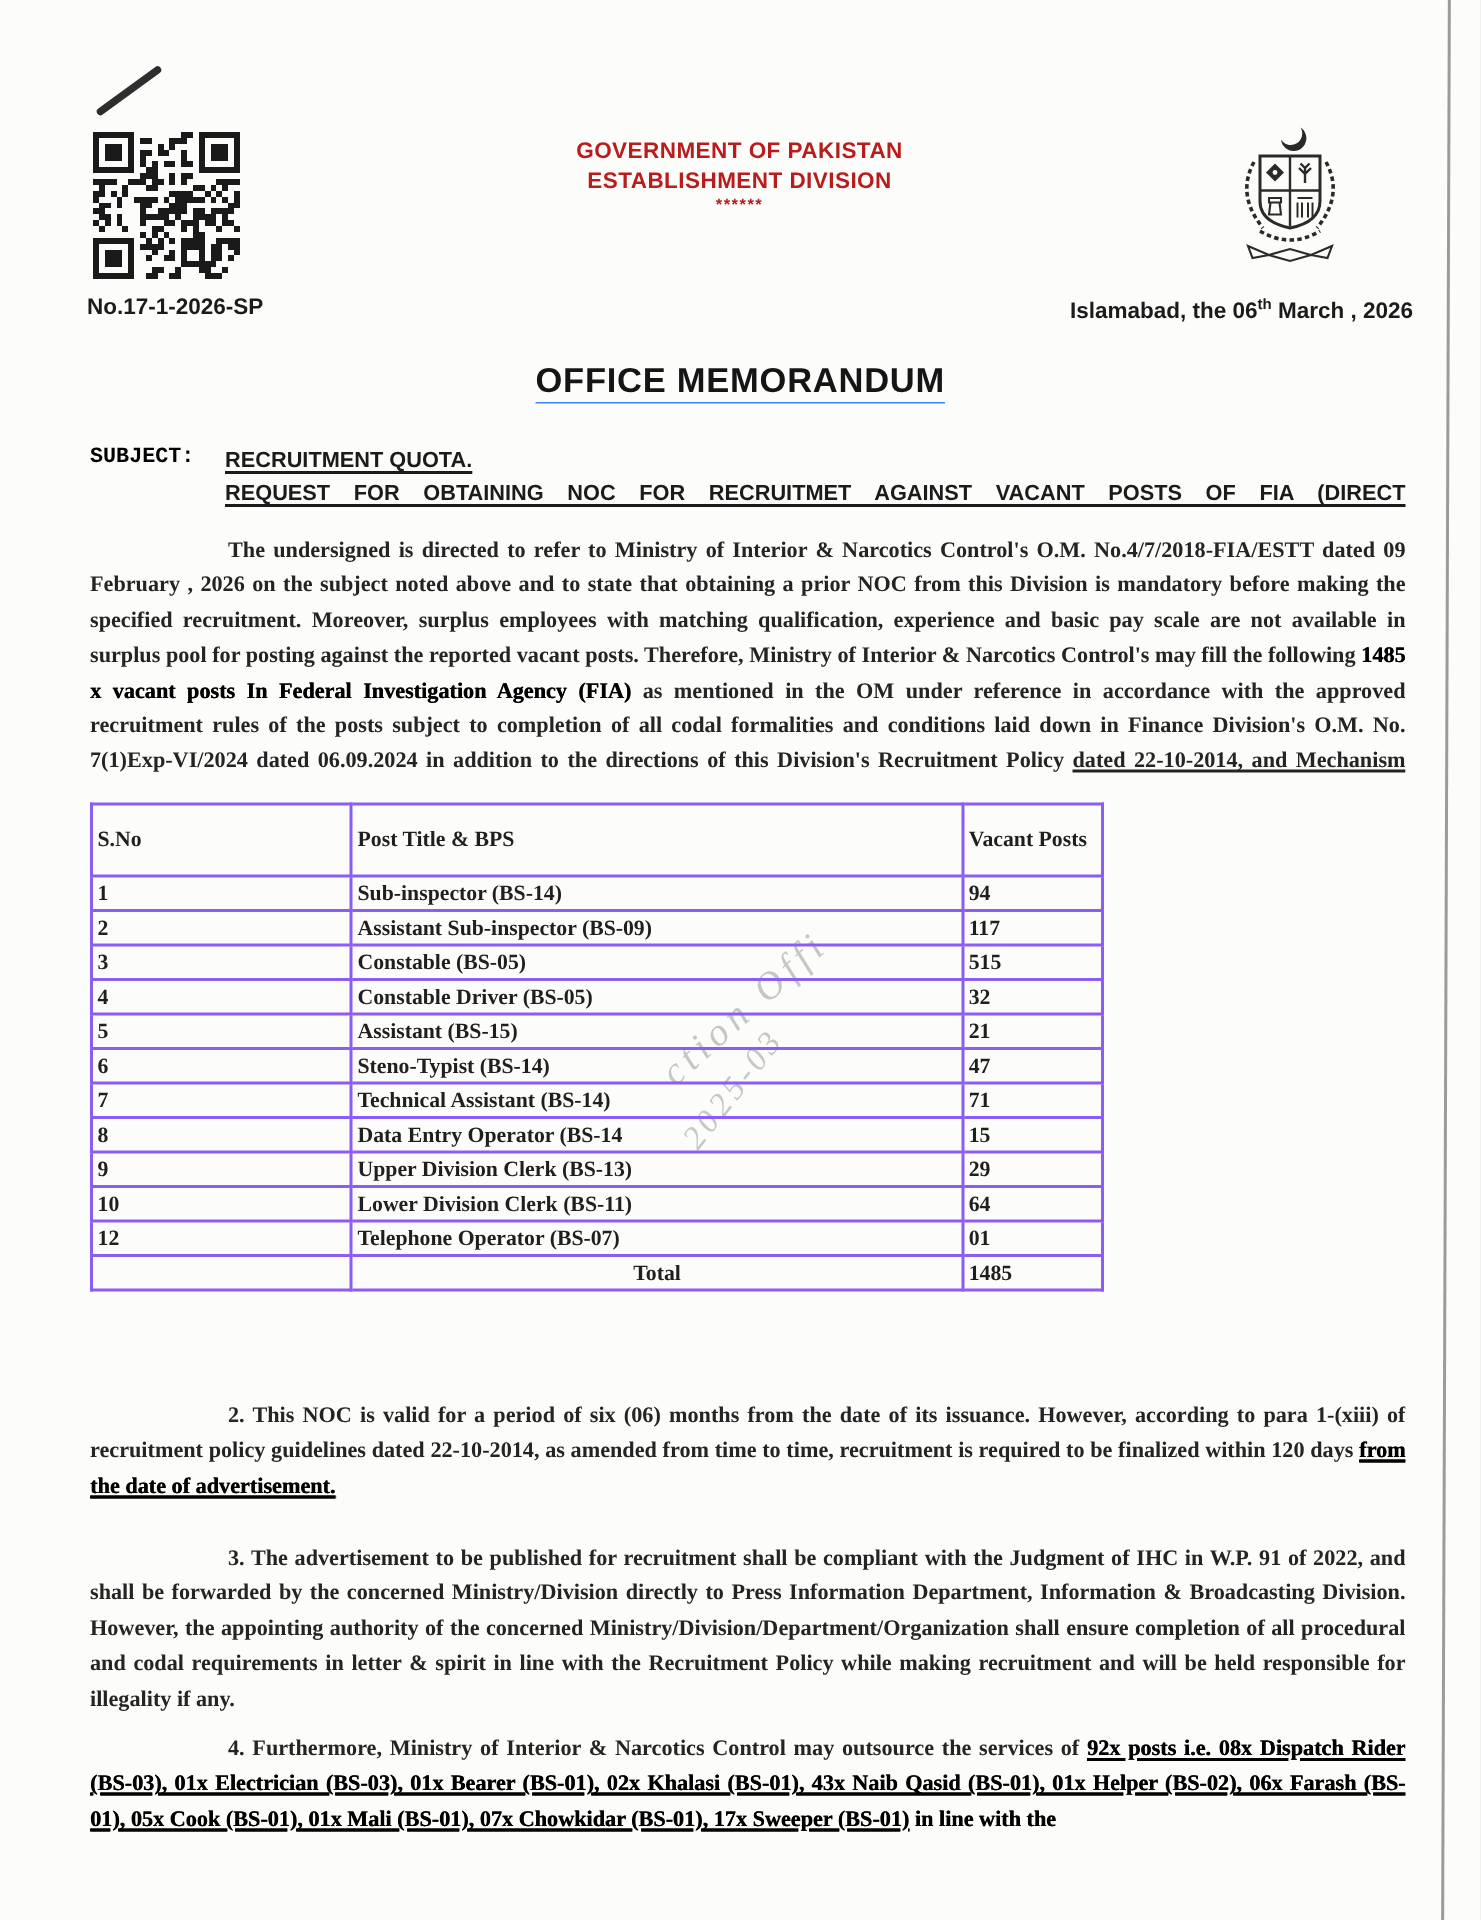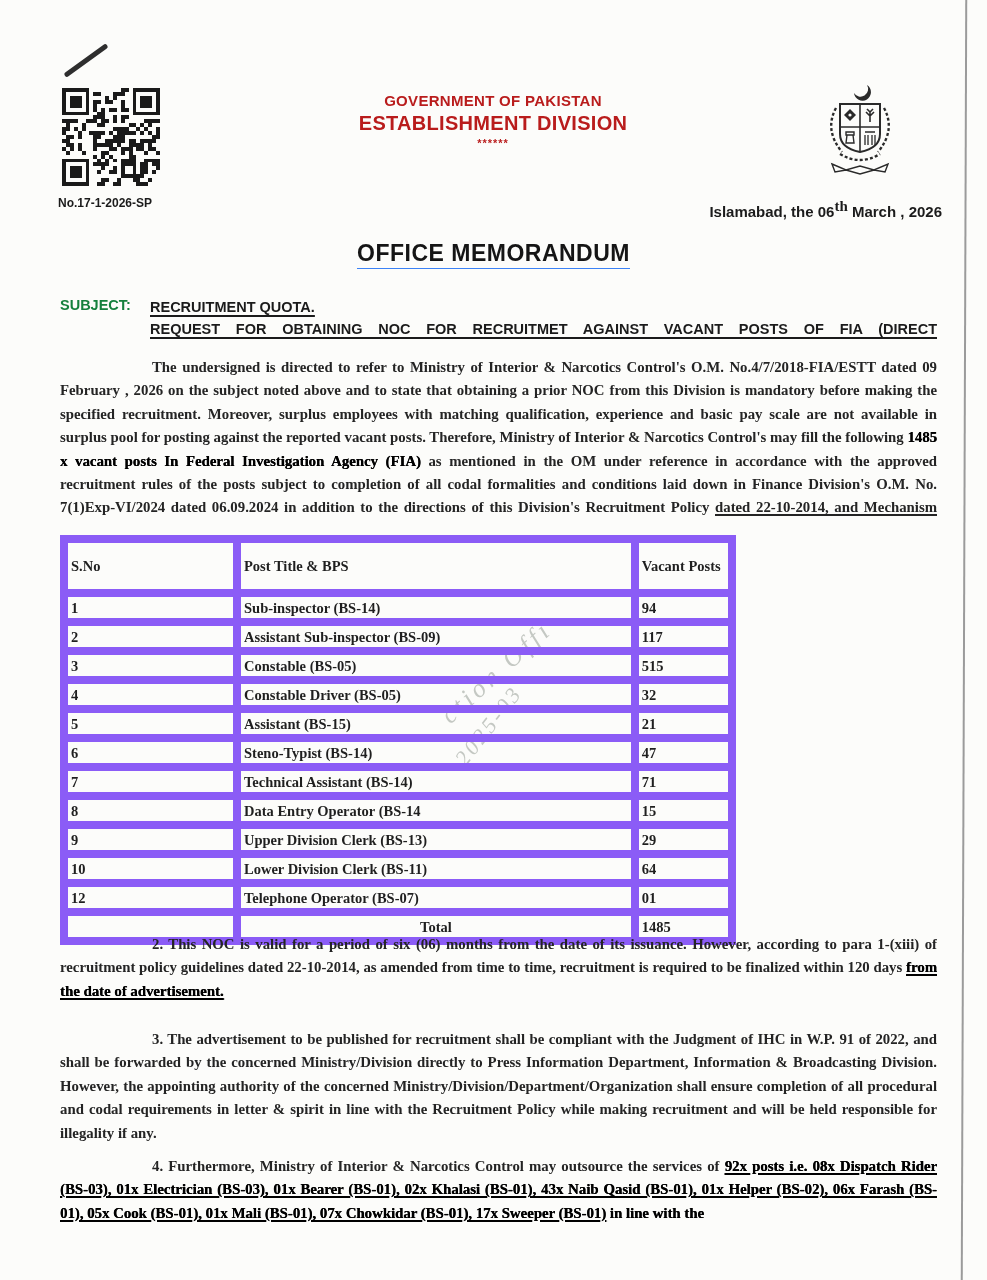--- a/index.html
+++ b/index.html
@@ -4,47 +4,47 @@
 <style>
   html,body{margin:0;padding:0;background:#e8e8e6;}
   .page{
     position:relative;width:987px;height:1280px;margin:0 auto;
     background:#fcfcfa;overflow:hidden;color:#242424;
     font-family:"Liberation Serif","DejaVu Serif",serif;
   }
   
   .pen-mark{position:absolute;left:60px;top:58px;width:52px;height:5px;background:#2e2e2e;border-radius:3px;transform:rotate(-36deg);}
   .qr{position:absolute;left:62px;top:88px;width:98px;height:98px;}
-  .ref-no{position:absolute;left:58px;top:196px;font-family:"Liberation Sans",sans-serif;font-weight:bold;font-size:12px;color:#1b1b1b;}
+  .ref-no{position:absolute;left:58px;top:196px;font-family:"Liberation Sans",sans-serif;font-weight:bold;font-size:15px;color:#1b1b1b;}
   .org-header{position:absolute;left:293px;top:92px;width:400px;text-align:center;font-family:"Liberation Sans",sans-serif;font-weight:bold;color:#b91c1c;}
   .org-header .l1{font-size:15px;letter-spacing:.3px;}
-  .org-header .l2{font-size:20px;letter-spacing:.3px;margin-top:3px;}
+  .org-header .l2{font-size:15px;letter-spacing:.3px;margin-top:3px;}
   .org-header .dots{font-size:11px;letter-spacing:1px;margin-top:2px;}
   .emblem{position:absolute;left:810px;top:80px;width:100px;height:112px;}
   .date-line{position:absolute;left:620px;top:198px;width:322px;text-align:right;font-family:"Liberation Sans",sans-serif;font-weight:bold;font-size:15px;color:#1b1b1b;}
-  .date-line sup{font-size:15px;font-family:Liberation Serif, serif;}
+  .date-line sup{font-size:10px;}
   
   .memo-title-wrap{position:absolute;left:0;top:240px;width:987px;text-align:center;}
   .memo-title{display:inline-block;font-family:"Liberation Sans",sans-serif;font-weight:bold;font-size:23px;letter-spacing:.5px;color:#151515;border-bottom:1px solid #3b82f6;padding-bottom:1px;}
   .subject-row{position:absolute;left:60px;top:296px;width:877px;}
-  .subject-label{position:absolute;left:0;top:1px;font-family:Liberation Sans, sans-serif;font-weight:bold;font-size:14.5px;color:#15803d;text-align:center;}
+  .subject-label{position:absolute;left:0;top:1px;font-family:Liberation Mono, monospace;font-weight:bold;font-size:14.5px;color:#000000;text-align:center;}
   .subject-text{margin-left:90px;font-family:"Liberation Sans",sans-serif;font-weight:bold;font-size:14.5px;color:#1b1b1b;line-height:22px;}
   .subject-text .sline{display:block;text-decoration:underline;text-decoration-thickness:1.5px;text-underline-offset:3px;}
   .subject-text .sline.just{text-align:justify;text-align-last:justify;}
   
   .para{position:absolute;left:60px;width:877px;font-size:14.8px;font-weight:bold;line-height:23.4px;color:#242424;text-align:justify;text-indent:92px;overflow:hidden;}
   #para1{top:356px;height:166px;}
   #para2{top:933px;height:72px;}
   #para3{top:1028px;height:118px;}
   #para4{top:1155px;height:72px;}
   .seg-b{color:#000;text-shadow:.3px 0 0 currentColor;}
   .seg-u{text-decoration:underline;text-decoration-thickness:1.6px;text-underline-offset:2px;}
   
   .posts-table{position:absolute;left:60px;top:535px;width:676px;border-collapse:collapse;font-size:14.5px;font-weight:bold;color:#1f1f1f;}
-  .posts-table th,.posts-table td{border:8px solid #8b5cf6;padding:0 3px;text-align:left;vertical-align:middle;}
+  .posts-table th,.posts-table td{border:2px solid #8b5cf6;padding:0 3px;text-align:left;vertical-align:middle;}
   .posts-table th{height:46px;font-size:14.5px;}
   .posts-table td{height:21px;line-height:20px;}
   .col-sno{width:168px;}
   .col-post{width:406px;}
   .col-vac{width:86px;}
   .total-label-cell{text-align:center !important;}
   
   .stamp{position:absolute;font-family:"Liberation Serif",serif;font-style:italic;color:rgba(105,115,105,.38);pointer-events:none;white-space:nowrap;}
   #stamp1{left:455px;top:700px;font-size:26px;letter-spacing:4px;transform:rotate(-42deg);transform-origin:left bottom;}
   #stamp2{left:470px;top:745px;font-size:22px;letter-spacing:3px;transform:rotate(-52deg);transform-origin:left bottom;}

